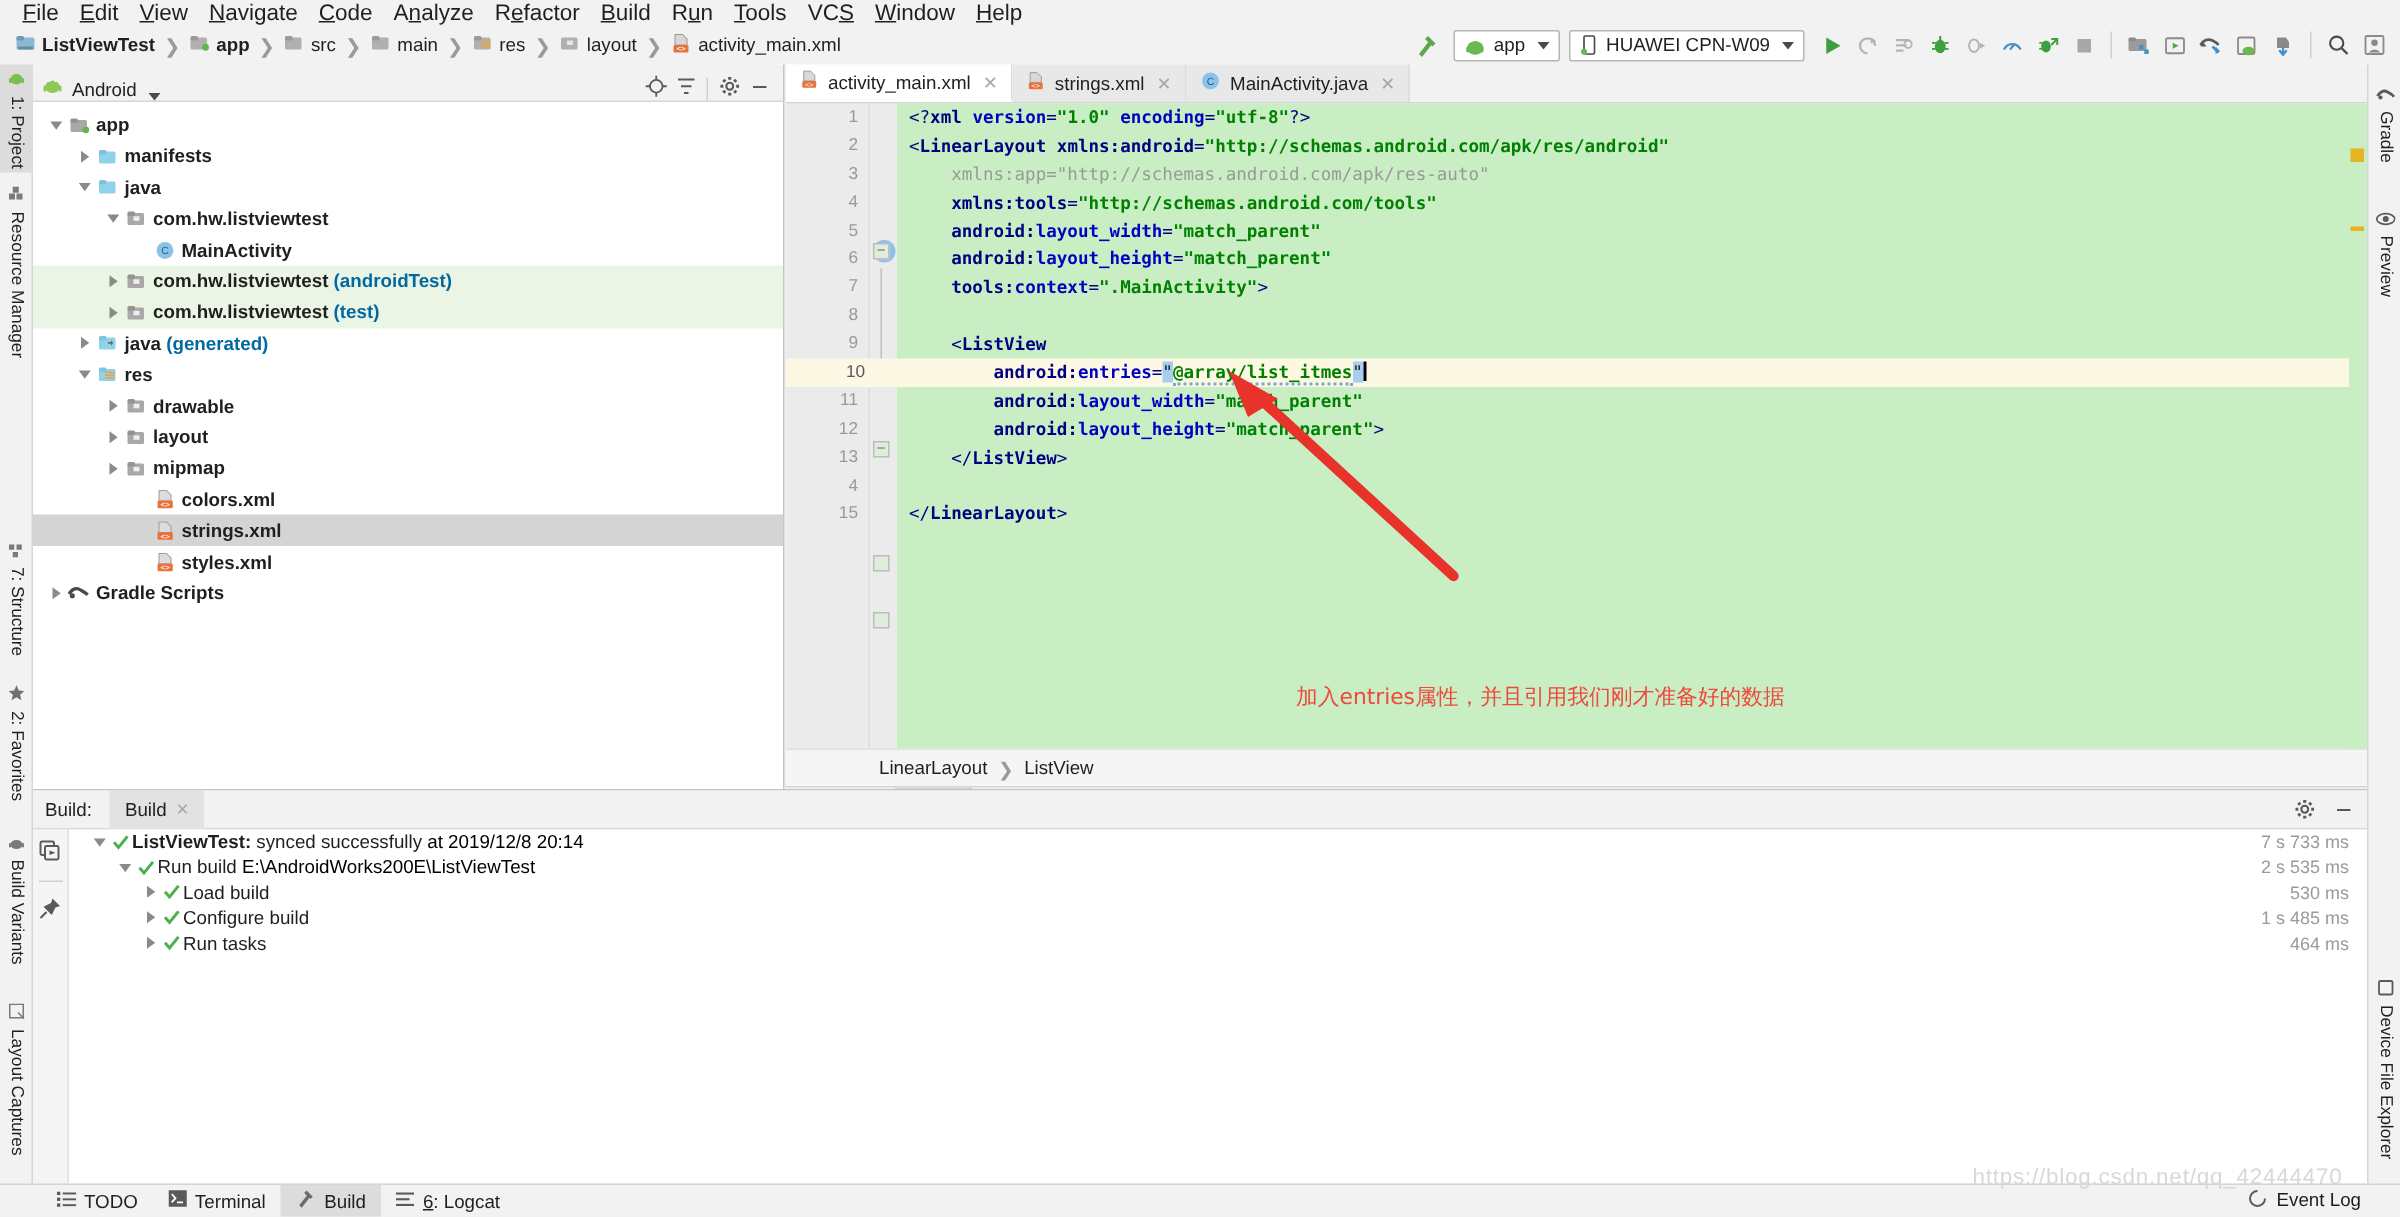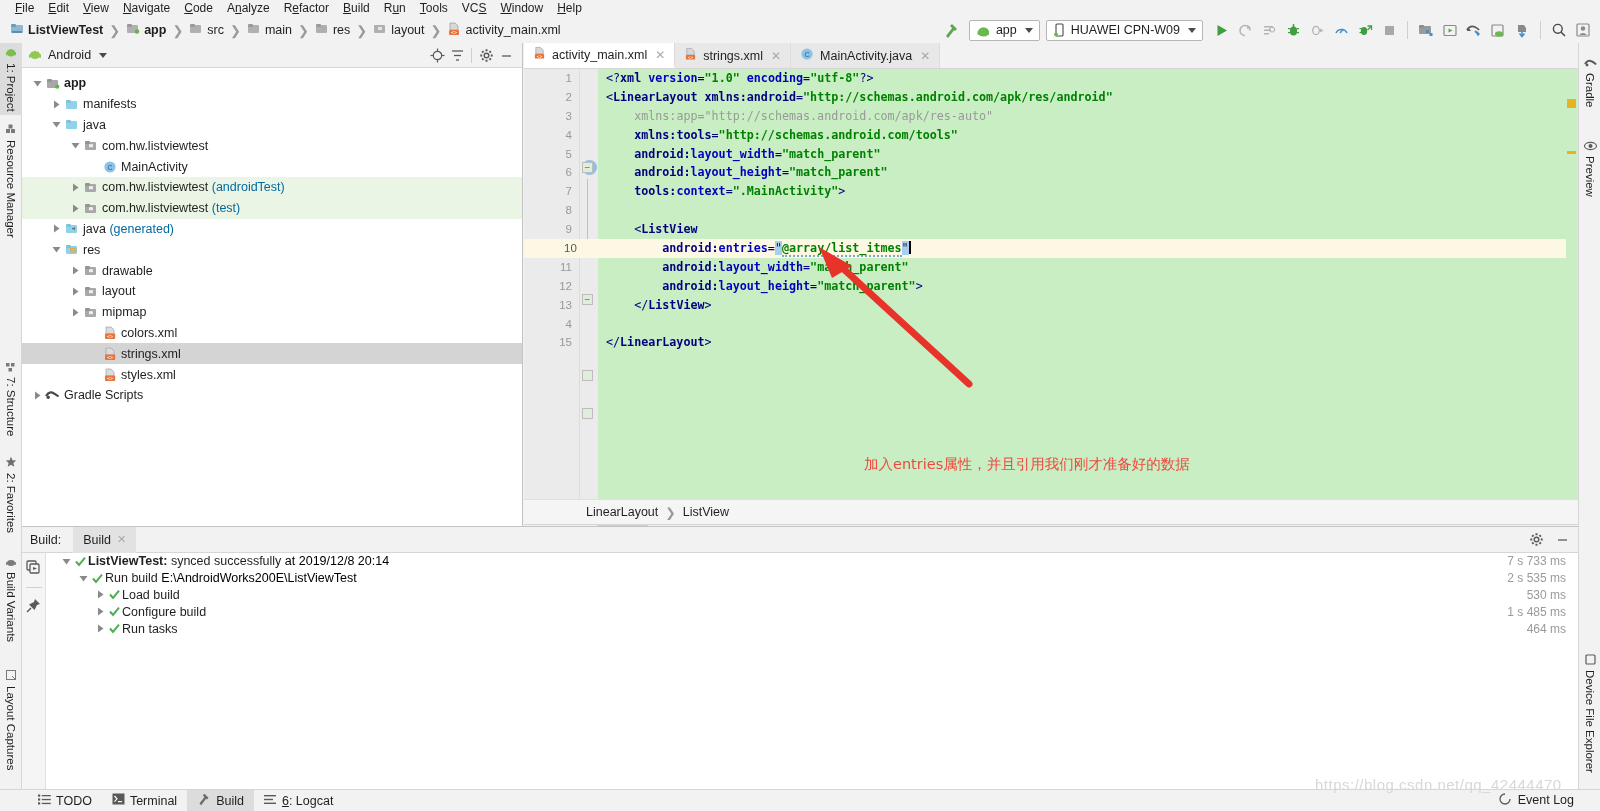--- a/index.html
+++ b/index.html
@@ -12,21 +12,21 @@
     font-size: 12px;
     color: #1f1f1f;
     -webkit-font-smoothing: antialiased;
   }
   #app { position: relative; width: 1600px; height: 811px; background: #f0f0f0; }
 
   
   .menubar {
     position: absolute; top: 0; left: 0; width: 1600px; height: 17px;
     background: #f2f2f2; display: flex; align-items: center;
-    padding-left: 8px; font-size: 12px;
+    padding-left: 8px; font-size: 15px;
   }
   .menubar .mi { padding: 0 7px; cursor: default; line-height: 17px; }
   .menubar .mi u { text-decoration: underline; }
 
   
   .navbar {
     position: absolute; top: 17px; left: 0; width: 1600px; height: 26px;
     background: #f2f2f2; display: flex; align-items: center; padding-left: 10px;
   }
   .crumb { display: flex; align-items: center; font-size: 12.5px; }
@@ -72,38 +72,38 @@
     position: absolute; top: 43px; right: 0; width: 22px; height: 746px;
     background: #f2f2f2; border-left: 1px solid #d6d6d6;
   }
 
   
   .proj-panel {
     position: absolute; top: 43px; left: 22px; width: 501px; height: 483px;
     background: #ffffff; border-right: 1px solid #c4c4c4;
   }
   .proj-head {
-    height: 25px; background: #f2f2f2; display: flex; align-items: center;
+    height: 25px; background: #f2f2f2; display: flex; align-items: flex-end;
     padding: 0 6px; border-bottom: 1px solid #d6d6d6;
   }
   .proj-head .ptitle { margin-left: 6px; font-size: 12.5px; }
   .proj-head .pcaret { border-left: 4px solid transparent; border-right: 4px solid transparent;
                        border-top: 5px solid #4a4a4a; margin-left: 8px; }
   .proj-head .spacer { flex: 1; }
   .phd-ico { width: 20px; height: 20px; display: flex; align-items: center; justify-content: center; cursor: default; }
 
   .tree { position: absolute; top: 26px; left: 0; right: 0; bottom: 0; overflow: hidden;
           padding-top: 4px; font-size: 12.5px; }
   .trow { height: 20.8px; display: flex; align-items: center; cursor: default; padding-right: 6px; }
   .trow.green { background: #eaf5e5; }
   .trow.sel { background: #d4d4d4; }
   .tarrow { width: 14px; display:flex; align-items:center; justify-content:center; flex: 0 0 14px; }
   .tarrow svg { display: block; }
   .ticon { width: 17px; display:flex; align-items:center; justify-content:center; flex: 0 0 17px; margin-right: 3px; }
-  .tlabel { white-space: nowrap; }
+  .tlabel { white-space: nowrap; font-weight: bold; }
   .tlabel .dim { color: #0369a1; }
   .tlabel.bold { font-weight: bold; }
 
   
   .editor-wrap {
     position: absolute; top: 43px; left: 524px; width: 1054px; height: 483px;
     background: #fff;
   }
   .tabstrip {
     height: 26px; background: #f2f2f2; display: flex; align-items: stretch;

